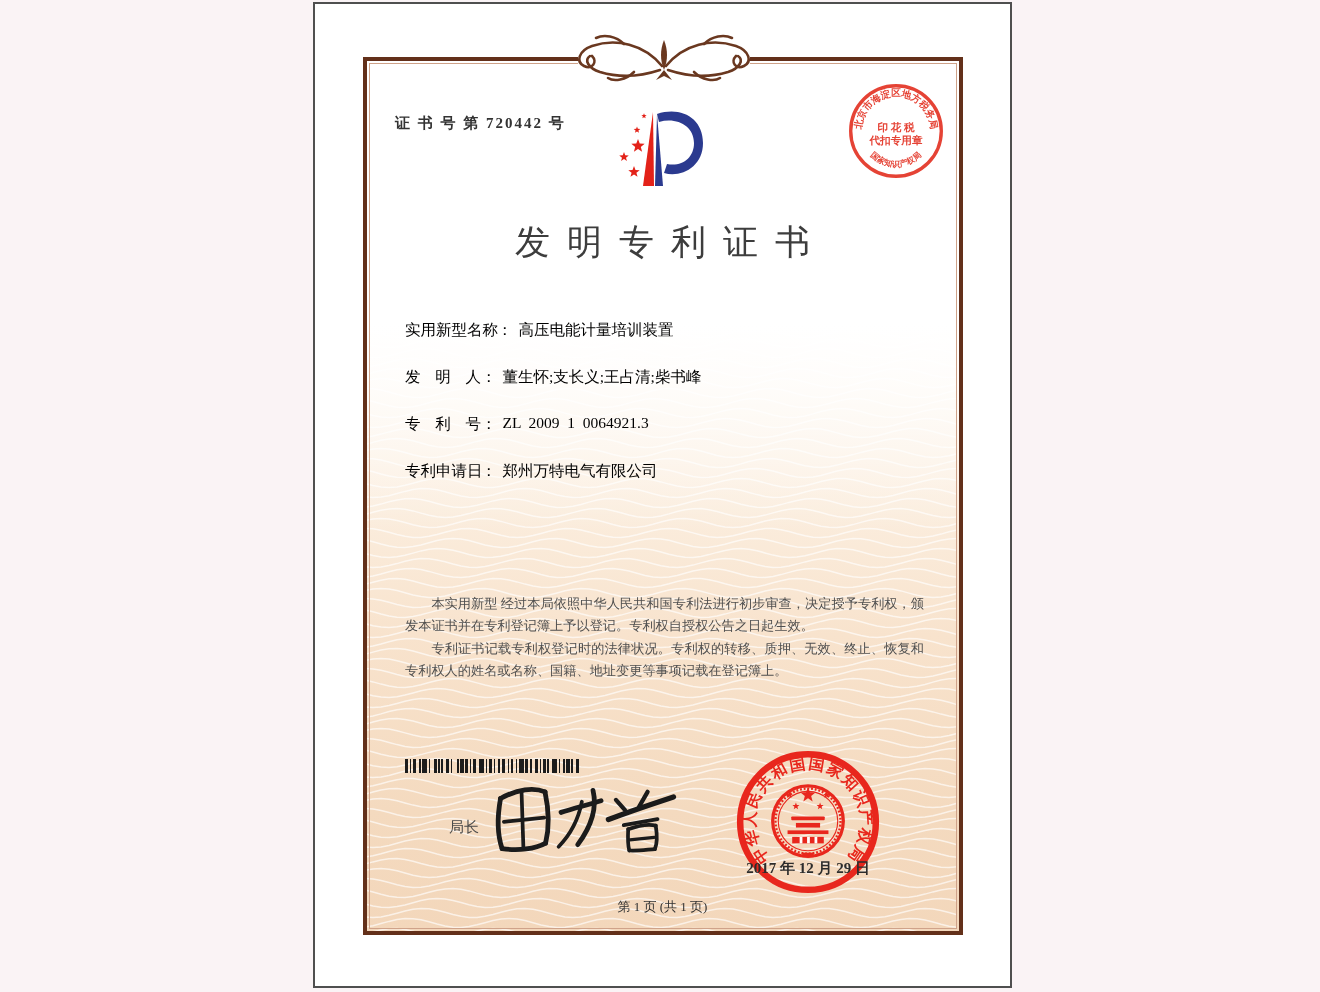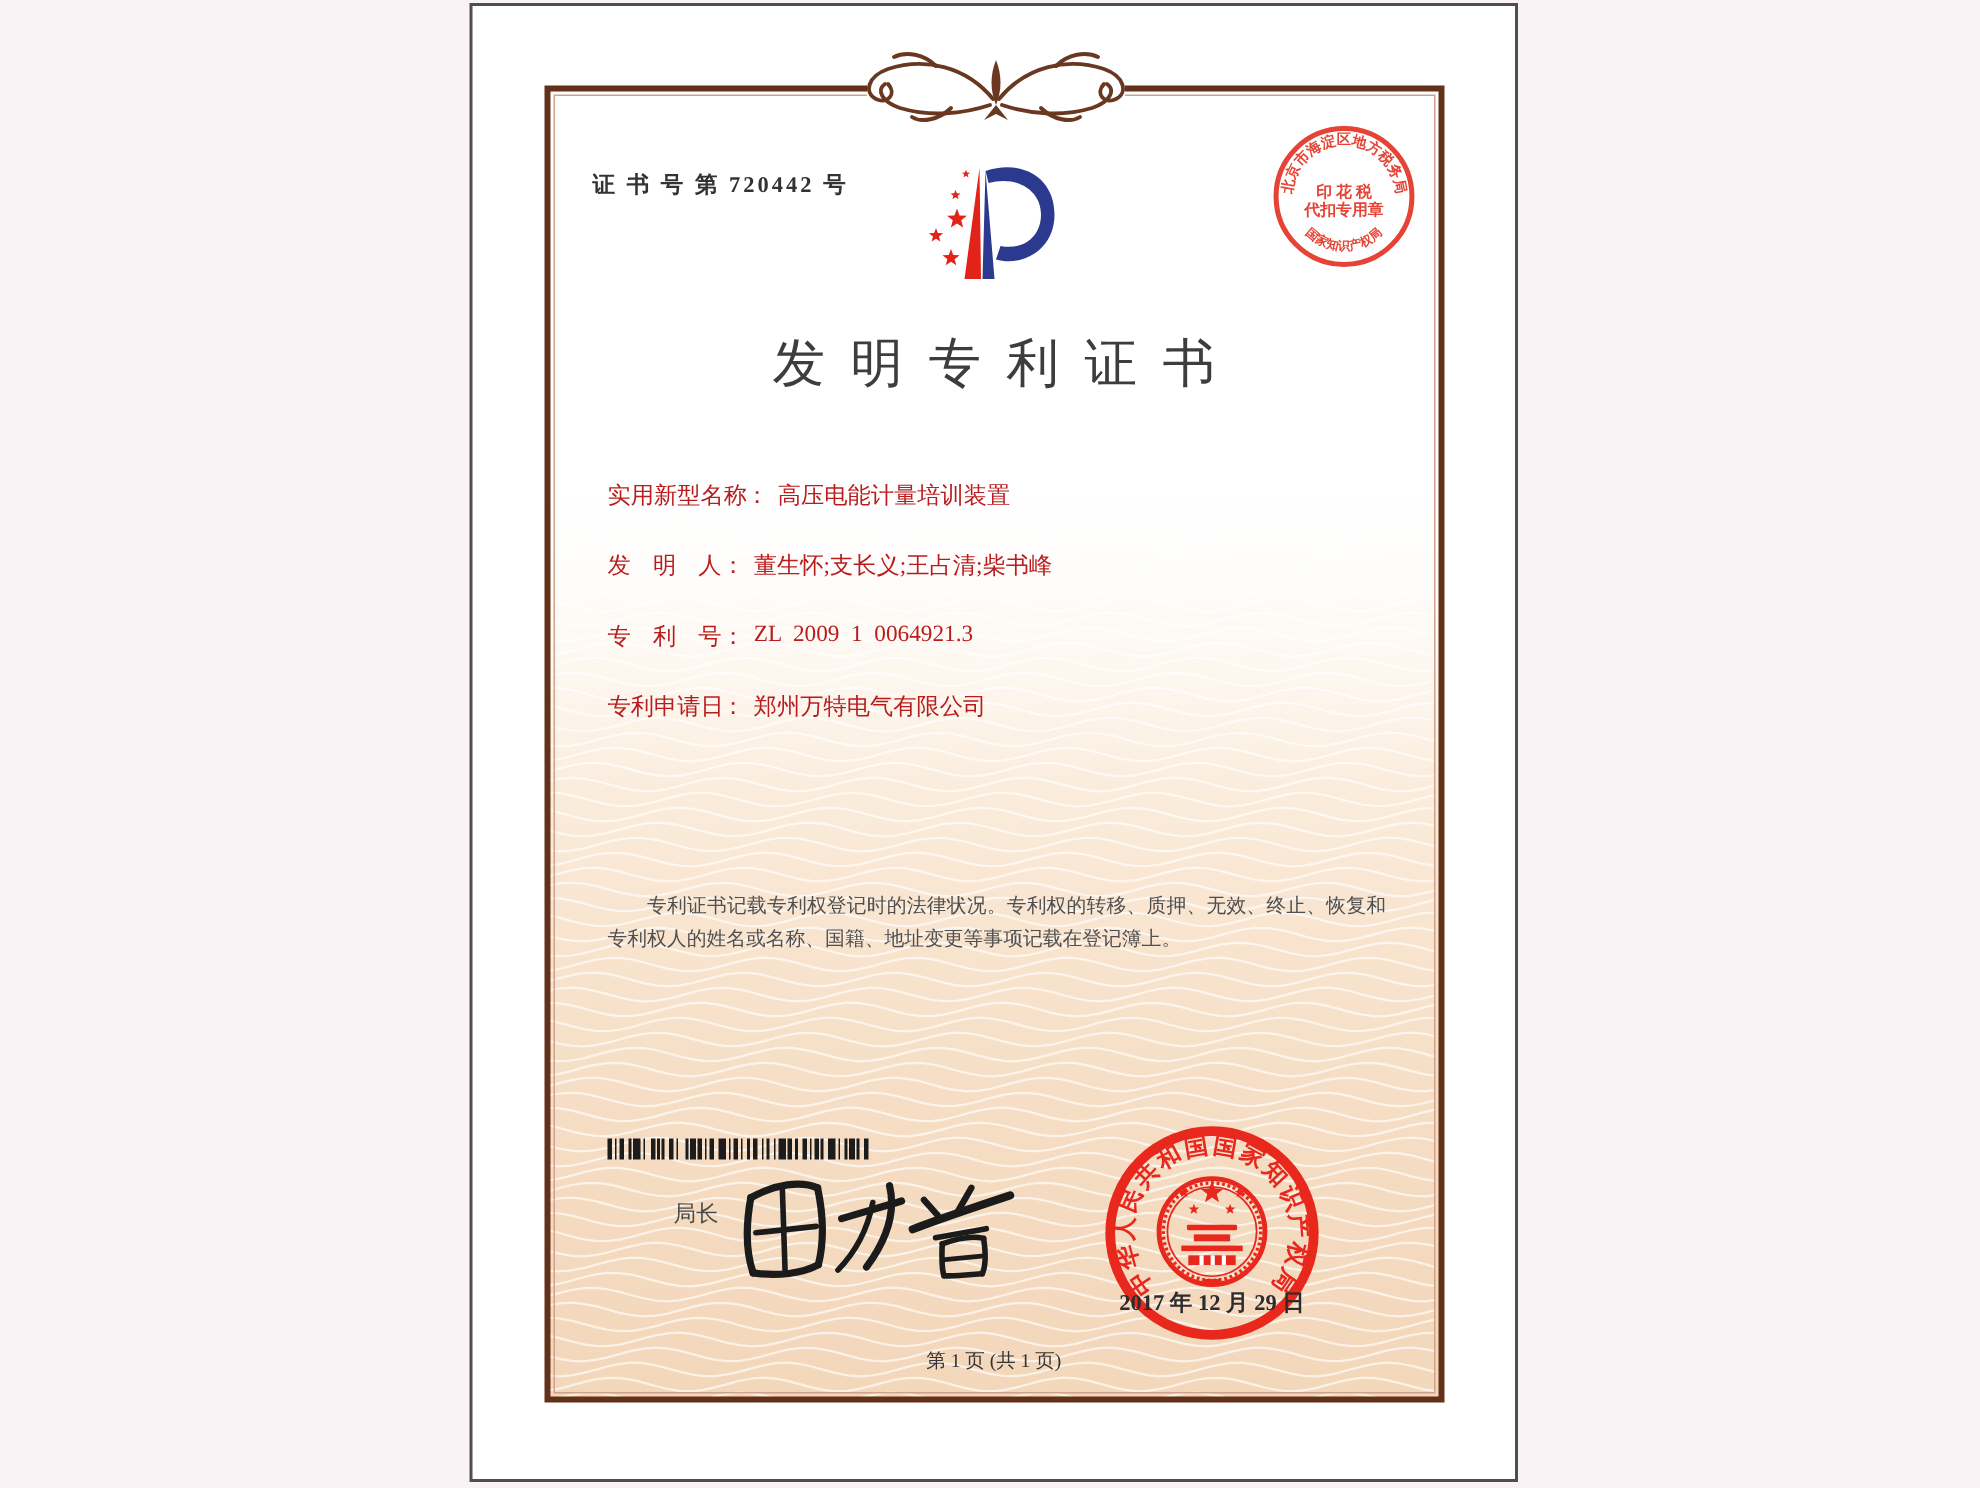--- a/index.html
+++ b/index.html
@@ -38,41 +38,41 @@
     font-size:15px;font-weight:bold;color:#333;letter-spacing:2px;white-space:pre;
   }
   .logo{position:absolute;left:294px;top:94px;width:116px;height:100px;}
   .tax-stamp{position:absolute;left:528px;top:74px;width:106px;height:106px;opacity:.95;}
   .doc-title{
     position:absolute;left:0;top:215px;width:100%;
     text-align:center;text-indent:17px;letter-spacing:17px;
     font-size:35px;color:#3d3d3d;
   }
   .fields{position:absolute;left:90px;top:316px;}
-  .field-row{height:47px;font-size:15.5px;color:#b91c1c;white-space:nowrap;}
+  .field-row{height:47px;font-size:15.5px;color:#000000;white-space:nowrap;}
   .field-label{
     display:inline-block;width:76px;text-align:justify;text-align-last:justify;
     vertical-align:top;
   }
   .field-row:first-child .field-label{width:92px;}
   .field-colon{display:inline-block;vertical-align:top;}
   .field-value{display:inline-block;vertical-align:top;margin-left:6px;white-space:pre;}
   .paragraphs{
     position:absolute;left:90px;top:589px;width:519px;
     font-size:13.2px;line-height:22.3px;color:#4f4f4f;
     text-align:justify;
   }
   .paragraphs p{margin:0;text-indent:2em;}
   .barcode{
     position:absolute;left:90px;top:755px;width:178px;height:14px;
     display:flex;align-items:stretch;
   }
   .barcode .bar{background:#1c1c1c;}
   .barcode .space{background:transparent;}
-  .director-label{position:absolute;left:134px;top:796px;font-size:15px;color:#4a4a4a;}
+  .director-label{position:absolute;left:134px;top:814px;font-size:15px;color:#4a4a4a;}
   .signature{position:absolute;left:176px;top:770px;width:192px;height:88px;transform:rotate(-3deg);}
   .signature path{fill:none;stroke:#1b1b1b;stroke-linecap:round;stroke-linejoin:round;}
   .seal{position:absolute;left:414px;top:739px;width:158px;height:158px;}
   .seal-date{
     position:absolute;left:400px;top:855px;width:186px;text-align:center;
     font-size:15px;font-weight:600;color:#2c2c2c;white-space:pre;
   }
   .page-footer{
     position:absolute;left:0;top:894px;width:100%;text-align:center;
     font-size:13px;color:#333;
@@ -240,20 +240,21 @@
     </div>
     <div class="field-row">
       <span class="field-label">专利号</span><span class="field-colon">：</span><span class="field-value">ZL  2009  1  0064921.3</span>
     </div>
     <div class="field-row">
       <span class="field-label">专利申请日</span><span class="field-colon">：</span><span class="field-value">郑州万特电气有限公司</span>
     </div>
   </div>
 
   <div class="paragraphs">
+    <p>本实用新型 经过本局依照中华人民共和国专利法进行初步审查，决定授予专利权，颁发本证书并在专利登记簿上予以登记。专利权自授权公告之日起生效。</p>
     <p>专利证书记载专利权登记时的法律状况。专利权的转移、质押、无效、终止、恢复和专利权人的姓名或名称、国籍、地址变更等事项记载在登记簿上。</p>
   </div>
 
   <div class="barcode" id="barcode">
       <div class="bar" style="width: 3.17857px;"></div>
       <div class="space" style="width: 1.58929px;"></div>
       <div class="bar" style="width: 1.58929px;"></div>
       <div class="space" style="width: 1.58929px;"></div>
       <div class="bar" style="width: 3.17857px;"></div>
       <div class="space" style="width: 3.17857px;"></div>

